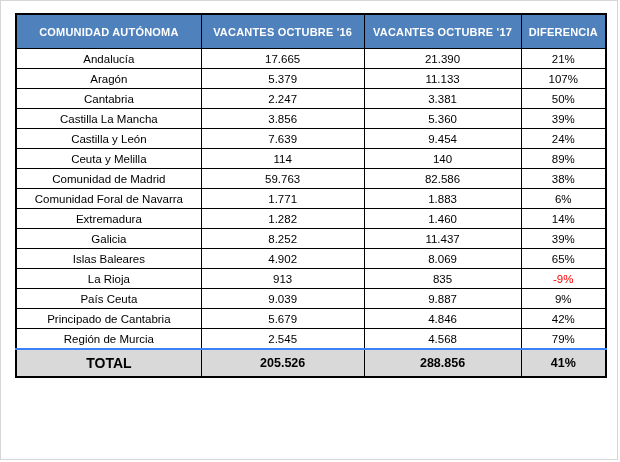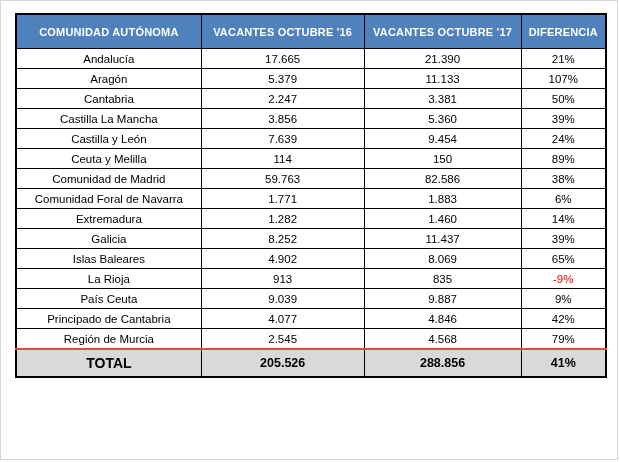--- a/index.html
+++ b/index.html
@@ -57,21 +57,21 @@
   td.data-cell.negative {
     color: #FF0000;
   }
   tr.total-row td {
     background: #D9D9D9;
     font-weight: bold;
     height: 24px;
     text-align: center;
     vertical-align: middle;
     font-size: 12.5px;
-    border-top: 2px solid #ef4444;
+    border-top: 2px solid #3b82f6;
   }
   tr.total-row td.total-label {
     font-size: 14px;
   }
 </style>
 </head>
 <body>
 
 <div class="page">
   <table class="vac-table">
@@ -116,21 +116,21 @@
   </tr>
         <tr>
     <td class="data-cell">Castilla y León</td>
     <td class="data-cell">7.639</td>
     <td class="data-cell">9.454</td>
     <td class="data-cell">24%</td>
   </tr>
         <tr>
     <td class="data-cell">Ceuta y Melilla</td>
     <td class="data-cell">114</td>
-    <td class="data-cell">150</td>
+    <td class="data-cell">140</td>
     <td class="data-cell">89%</td>
   </tr>
         <tr>
     <td class="data-cell">Comunidad de Madrid</td>
     <td class="data-cell">59.763</td>
     <td class="data-cell">82.586</td>
     <td class="data-cell">38%</td>
   </tr>
         <tr>
     <td class="data-cell">Comunidad Foral de Navarra</td>
@@ -163,21 +163,21 @@
     <td class="data-cell negative">-9%</td>
   </tr>
         <tr>
     <td class="data-cell">País Ceuta</td>
     <td class="data-cell">9.039</td>
     <td class="data-cell">9.887</td>
     <td class="data-cell">9%</td>
   </tr>
         <tr>
     <td class="data-cell">Principado de Cantabria</td>
-    <td class="data-cell">4.077</td>
+    <td class="data-cell">5.679</td>
     <td class="data-cell">4.846</td>
     <td class="data-cell">42%</td>
   </tr>
         <tr>
     <td class="data-cell">Región de Murcia</td>
     <td class="data-cell">2.545</td>
     <td class="data-cell">4.568</td>
     <td class="data-cell">79%</td>
   </tr>
       </tbody>

